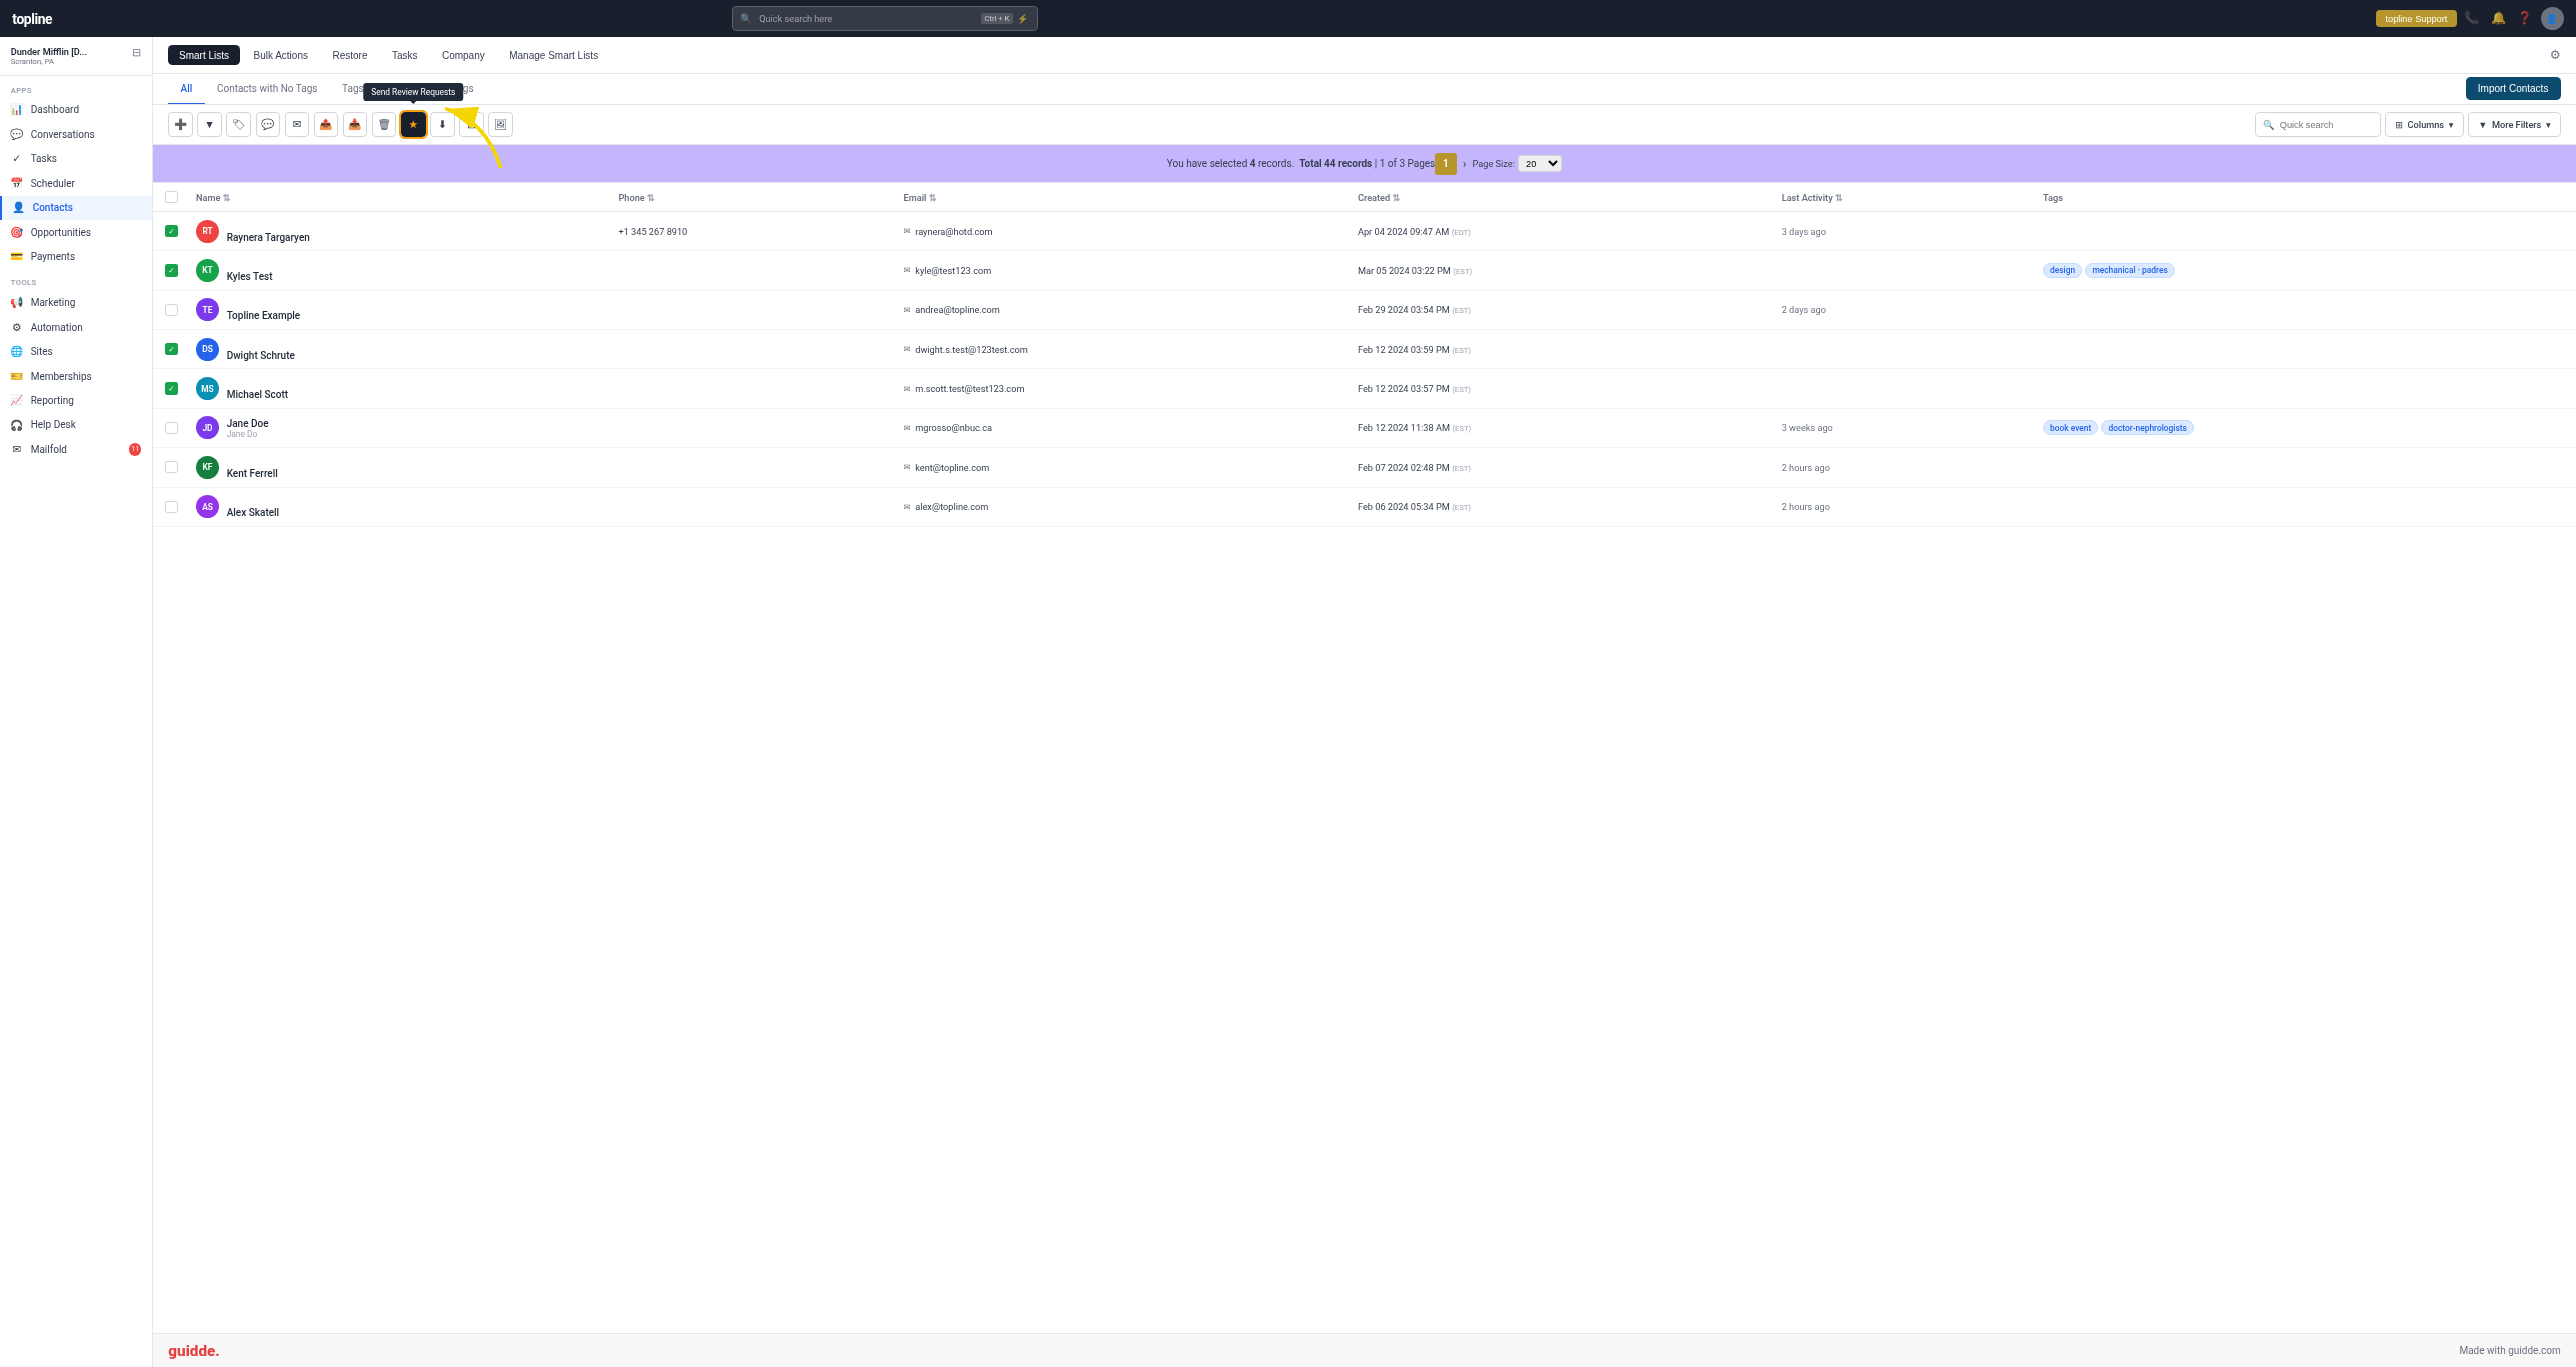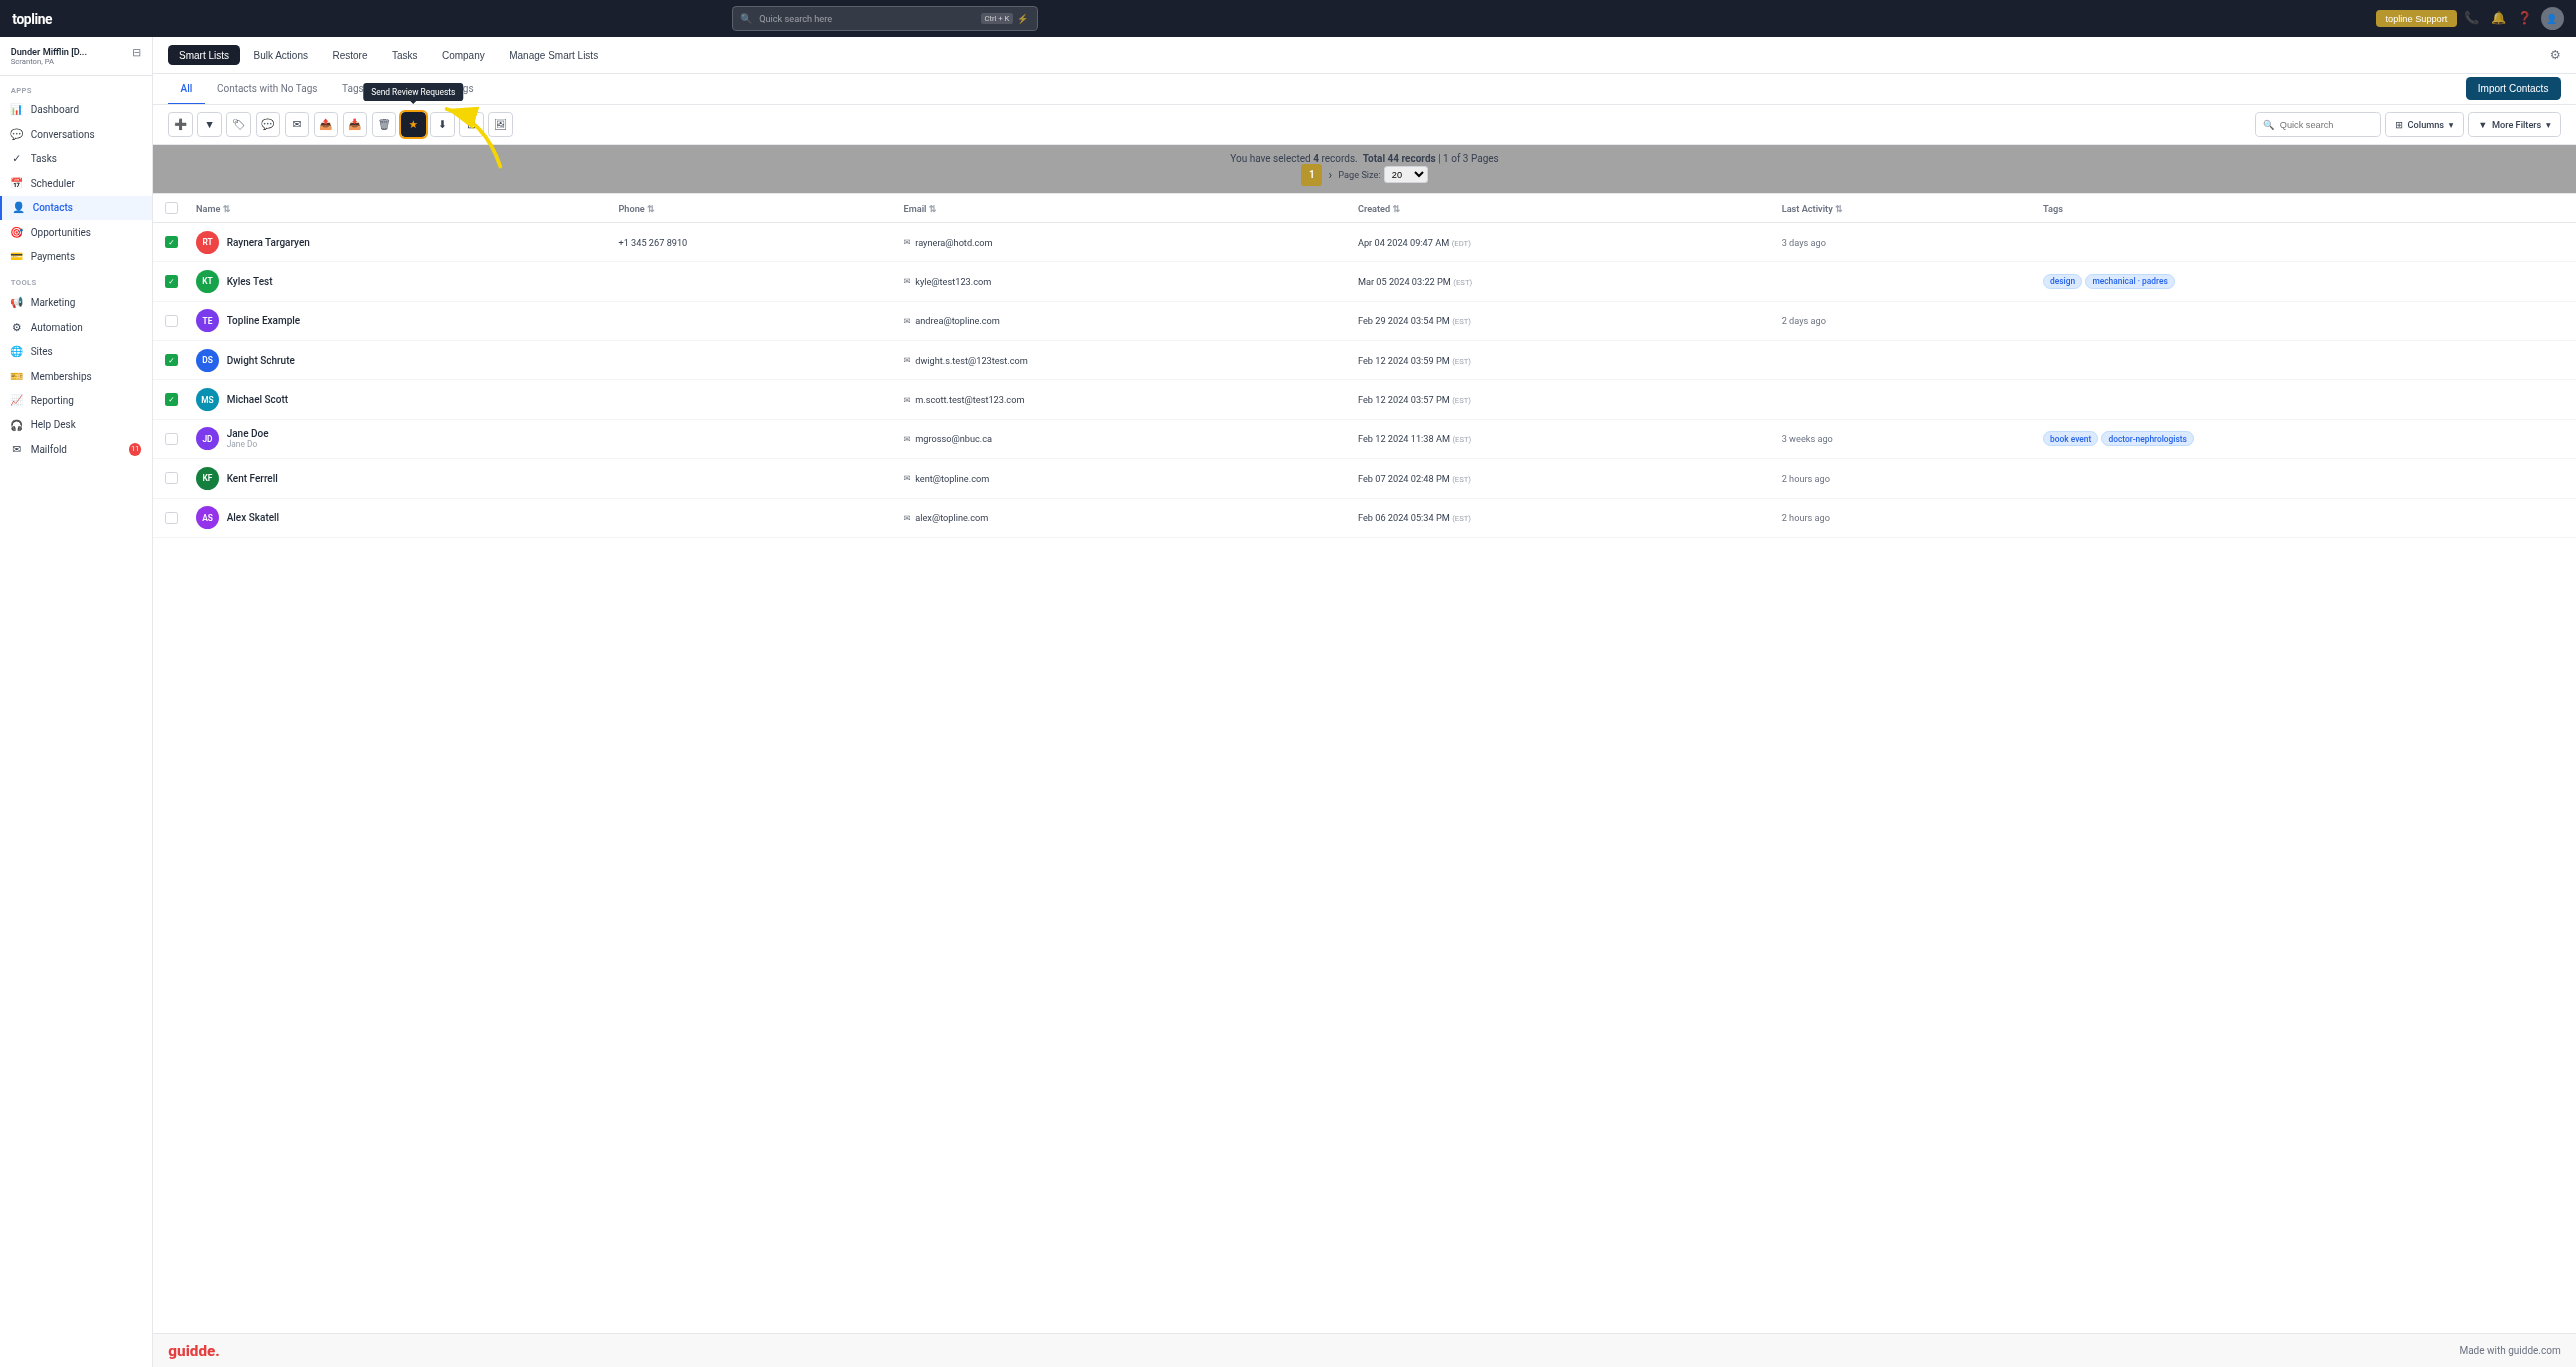--- a/index.html
+++ b/index.html
@@ -52,21 +52,21 @@
     .tb-search { margin-left: auto; display: flex; align-items: center; border: 0.8px solid #d1d5db; border-radius: 4.6px; padding: 0 7.7px; height: 24.5px; gap: 4.6px; background: white; min-width: 123px; }
     .tb-search input { border: none; outline: none; font-size: 9.2px; color: #374151; background: transparent; width: 92px; }
     .columns-btn, .filters-btn { display: flex; align-items: center; gap: 4.6px; border: 0.8px solid #d1d5db; border-radius: 4.6px; padding: 0 9.2px; height: 24.5px; background: white; cursor: pointer; font-size: 9.2px; color: #374151; font-weight: 500; }
 
     
     .tooltip-wrapper { position: relative; }
     .tooltip { position: absolute; top: -29px; left: 50%; transform: translateX(-50%); background: #1f2937; color: white; font-size: 8.4px; padding: 3.8px 7.7px; border-radius: 3.1px; white-space: nowrap; z-index: 100; pointer-events: none; }
     .tooltip::after { content: ''; position: absolute; bottom: -3.1px; left: 50%; transform: translateX(-50%); border: 3.1px solid transparent; border-top-color: #1f2937; border-bottom: none; }
 
     
-    .status-bar { background: #a3a3a3; padding: 7.7px 15.3px; border-bottom: 0.8px solid #e5e7eb; display: flex; align-items: center; justify-content: center; flex-shrink: 0; font-size: 10px; color: #374151; flex-direction: column; }
+    .status-bar { background: #c4b5fd; padding: 7.7px 15.3px; border-bottom: 0.8px solid #e5e7eb; display: flex; align-items: center; justify-content: center; flex-shrink: 0; font-size: 10px; color: #374151; }
     .status-bar .selected { color: #374151; }
     .status-bar .total { font-weight: 700; }
     .pagination { display: flex; align-items: center; gap: 6.1px; }
     .page-num { background: #b8962e; color: white; width: 21.4px; height: 21.4px; border-radius: 3.1px; display: flex; align-items: center; justify-content: center; font-size: 10px; font-weight: 600; }
     .page-next { color: #374151; font-size: 12.3px; cursor: pointer; }
     .page-size { font-size: 9.2px; color: #374151; display: flex; align-items: center; gap: 3.1px; }
     .page-size select { border: 0.8px solid #d1d5db; border-radius: 3.1px; padding: 1.5px 3.1px; font-size: 9.2px; }
 
     
     .table-container { flex: 1; overflow-y: auto; background: white; }
@@ -74,21 +74,21 @@
     thead th { padding: 7.7px 12.3px; text-align: left; font-size: 9.2px; font-weight: 600; color: #6b7280; border-bottom: 0.8px solid #e5e7eb; background: white; position: sticky; top: 0; white-space: nowrap; }
     tbody tr { border-bottom: 0.8px solid #f3f4f6; transition: background 0.1s; }
     tbody td { padding: 7.7px 12.3px; font-size: 10px; color: #374151; }
     .checkbox-cell { width: 27.6px; padding: 7.7px 6.1px 7.7px 12.3px; }
     .checkbox { width: 12.3px; height: 12.3px; border: 1.1px solid #d1d5db; border-radius: 2.3px; cursor: pointer; appearance: none; -webkit-appearance: none; display: flex; align-items: center; justify-content: center; }
     .checkbox:checked { background: #2563eb; border-color: #2563eb; }
     .checkbox-checked { width: 12.3px; height: 12.3px; background: #16a34a; border-radius: 2.3px; display: flex; align-items: center; justify-content: center; flex-shrink: 0; }
     .checkbox-checked::after { content: '✓'; color: white; font-size: 7.7px; }
     .checkbox-unchecked { width: 12.3px; height: 12.3px; border: 1.1px solid #d1d5db; border-radius: 2.3px; flex-shrink: 0; }
 
-    .contact-cell { display: flex; align-items: center; gap: 7.7px; }
+    .contact-cell { display: flex; align-items: flex-end; gap: 7.7px; }
     .avatar-sm { width: 23px; height: 23px; border-radius: 50%; display: flex; align-items: center; justify-content: center; color: white; font-size: 8.4px; font-weight: 600; flex-shrink: 0; }
     .contact-name { font-weight: 500; color: #1f2937; font-size: 10px; }
     .contact-sub { font-size: 8.4px; color: #9ca3af; }
 
     .email-cell { display: flex; align-items: center; gap: 4.6px; color: #374151; font-size: 9.2px; }
     .email-icon { font-size: 8.4px; color: #6b7280; }
 
     .tag { display: inline-flex; padding: 1.5px 6.1px; border-radius: 9.2px; font-size: 8.4px; font-weight: 500; margin-right: 3.1px; }
     .tag-blue { background: #dbeafe; color: #2563eb; border: 0.8px solid #bfdbfe; }
 

